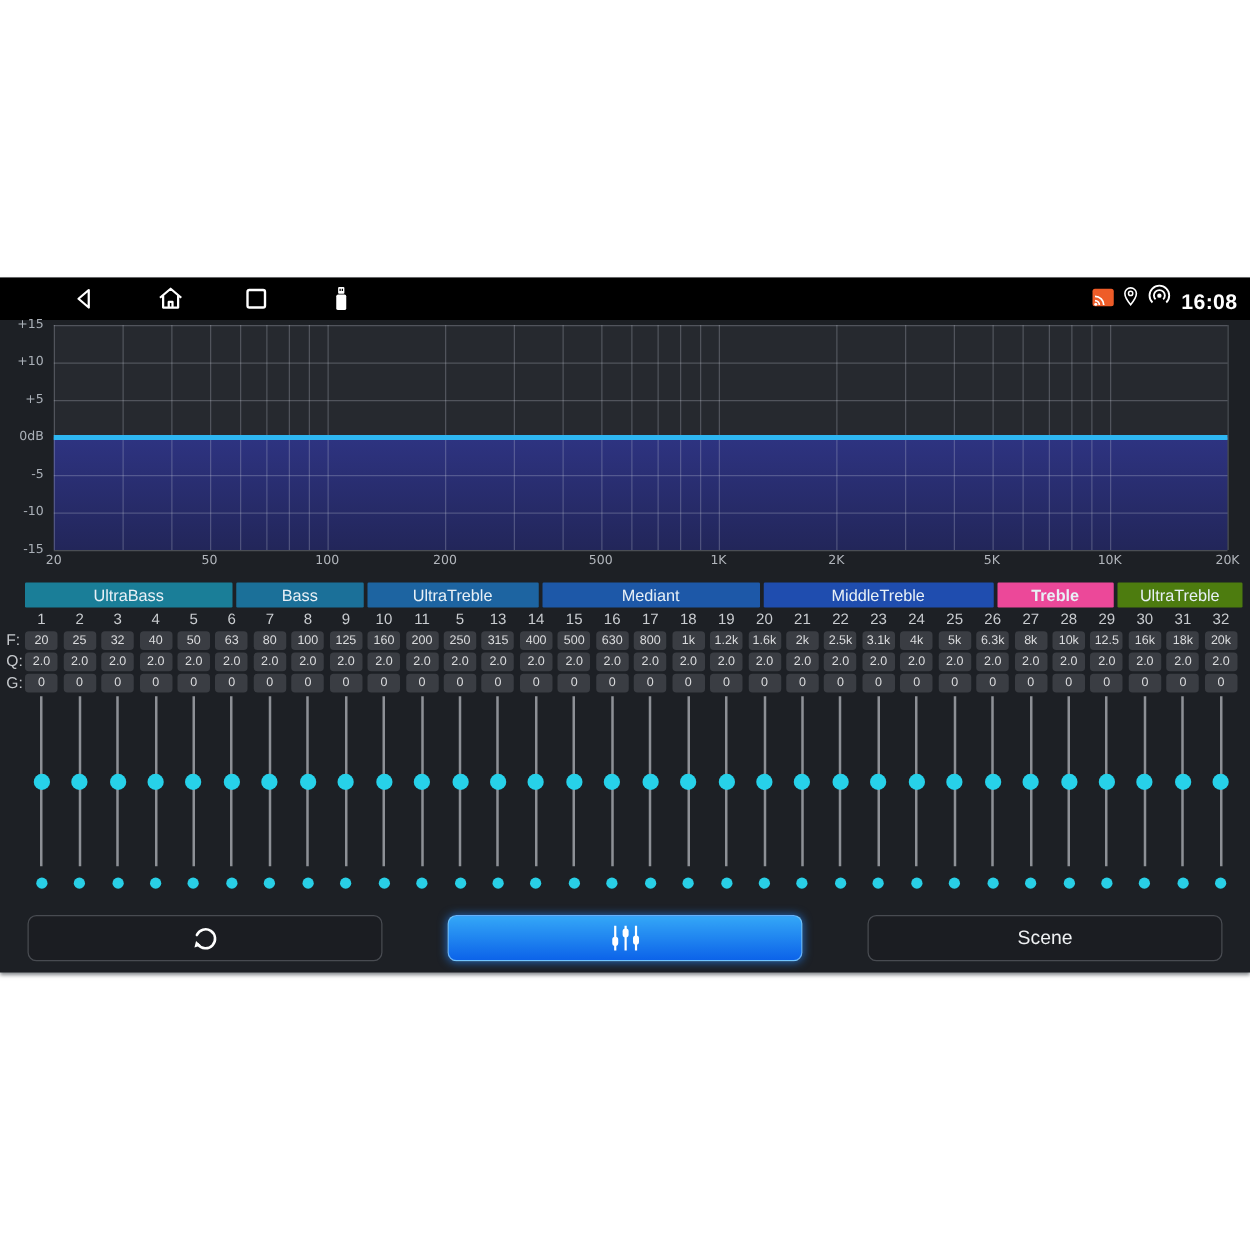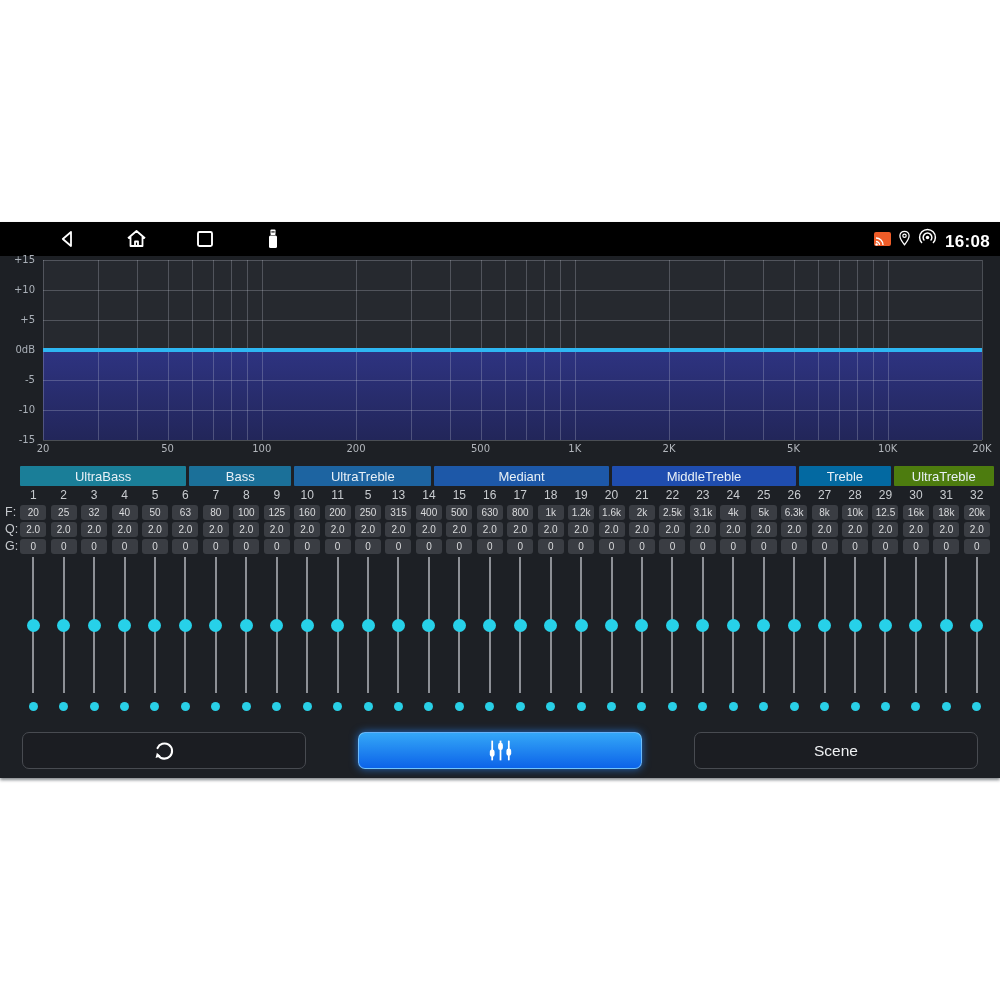--- a/index.html
+++ b/index.html
@@ -175,21 +175,21 @@
         </div>
         <div class="seg" style="flex-grow: 4; background: rgb(29, 100, 161);">
           <span class="">UltraTreble</span>
         </div>
         <div class="seg" style="flex-grow: 7; background: rgb(29, 88, 168);">
           <span class="">Mediant</span>
         </div>
         <div class="seg" style="flex-grow: 6; background: rgb(31, 77, 175);">
           <span class="">MiddleTreble</span>
         </div>
-        <div class="seg" style="flex-grow: 3; background: #0369a1;">
+        <div class="seg" style="flex-grow: 3; background: #ec4899; font-weight: bold;">
           <span class="">Treble</span>
         </div>
         <div class="seg" style="flex-grow: 2; background: #4d7c0f;">
           <span class="">UltraTreble</span>
         </div>
       </div>
 
     <div class="row-label" style="top:283px">F:</div>
     <div class="row-label" style="top:300px">Q:</div>
     <div class="row-label" style="top:317px">G:</div>

